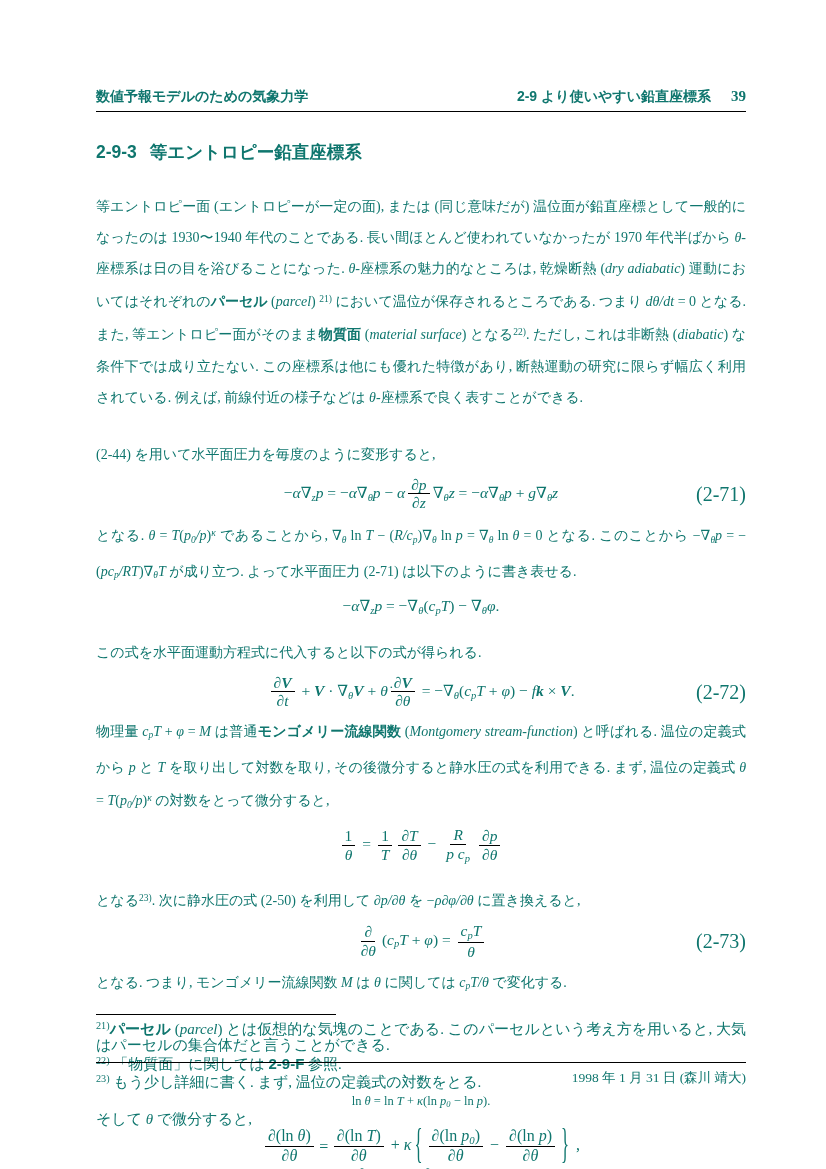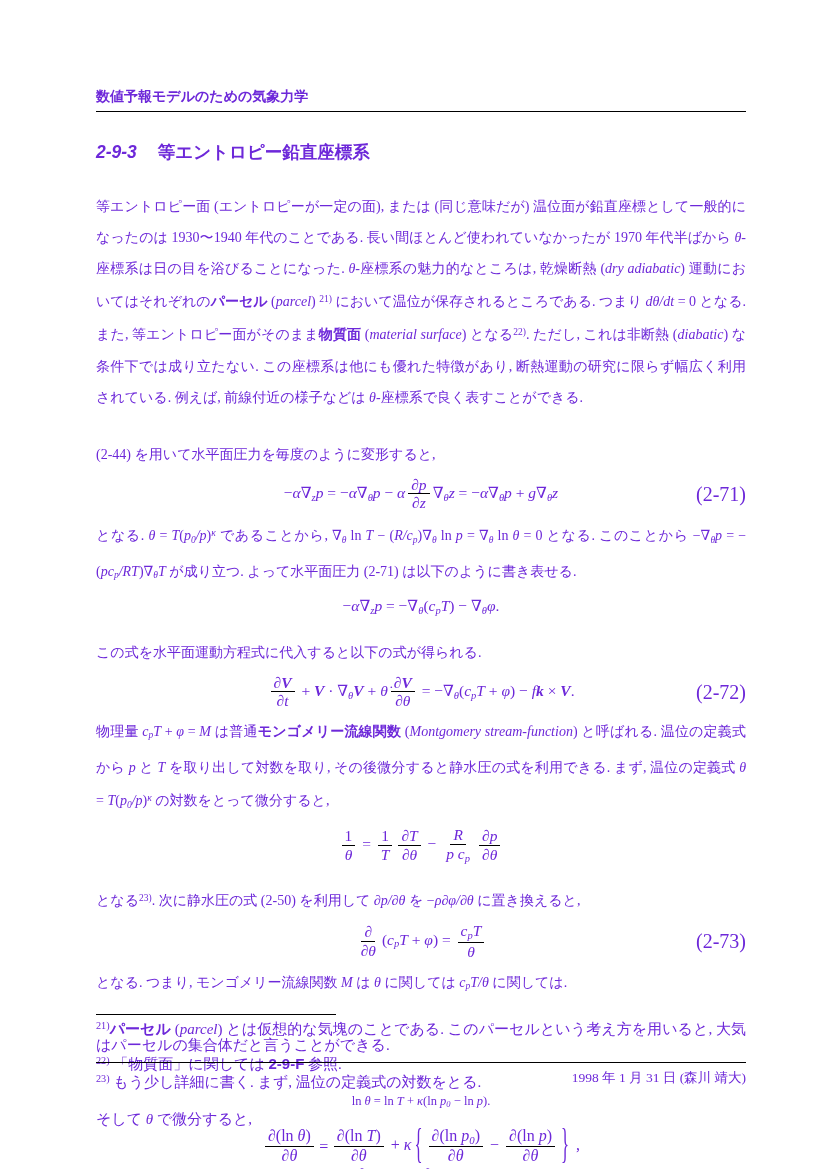--- a/index.html
+++ b/index.html
@@ -1,35 +1,35 @@
 <!DOCTYPE html>
 <html><head>
 <meta charset="utf-8">
 <style>
   html,body{margin:0;padding:0;background:#e8e8e8;}
   .page{
     position:relative;width:826px;height:1169px;margin:0 auto;background:#ffffff;
-    overflow:hidden;color:#6d28d9;
+    overflow:hidden;color:#0f766e;
     font-family:"Liberation Serif","DejaVu Serif",serif;
   }
   .col{position:absolute;left:96px;top:0;width:650px;}
   
   .header{
     display:flex;justify-content:space-between;align-items:baseline;
     margin-top:88px;padding-bottom:5px;border-bottom:1.5px solid #000;
     font-family:"Liberation Sans","DejaVu Sans",sans-serif;font-weight:bold;font-size:14px;
   }
   .hright{display:flex;align-items:baseline;}
   .pageno{font-family:"Liberation Serif","DejaVu Serif",serif;margin-left:20px;font-size:15px;}
   
   .section-title{
     margin-top:28px;font-family:"Liberation Sans","DejaVu Sans",sans-serif;
     font-weight:bold;font-size:17.5px;line-height:24px;
   }
-  .st-num{margin-right:16px;font-style:italic;}
+  .st-num{margin-right:8px;}
   
   .para{font-size:14px;line-height:31px;text-align:justify;}
   .mt2{margin-top:2px}.mt3{margin-top:3px}.mt4{margin-top:4px}.mt5{margin-top:5px}
   .mt6{margin-top:18px}.mt8{margin-top:8px}.mt10{margin-top:10px}.mt19{margin-top:19px}.mt26{margin-top:26px}.mt27{margin-top:27px}
   
   .eqrow{position:relative;display:flex;justify-content:center;align-items:center;
          font-size:15.5px;line-height:1.2;margin:6px 0;}
   .eqnum{position:absolute;right:0;font-size:20px;}
   .math{white-space:nowrap;}
   
@@ -59,20 +59,24 @@
           text-align:right;padding-top:6px;font-size:13.5px;}
 </style>
 </head>
 <body>
 
 <div class="page">
   <div class="col">
 
     <div class="header">
       <span>数値予報モデルのための気象力学</span>
+      <span class="hright">
+        <span>2-9 より使いやすい鉛直座標系</span>
+        <span class="pageno">39</span>
+      </span>
     </div>
 
     <div class="section-title">
       <span class="st-num">2-9-3</span>
       <span>等エントロピー鉛直座標系</span>
     </div>
 
     <div class="para mt27"><span>等エントロピー面 (エントロピーが一定の面), または (同じ意味だが) 温位面が鉛直座標として一般的になったのは 1930〜1940 年代のことである. 長い間ほとんど使われていなかったが 1970 年代半ばから </span><span class="tk-i">θ</span><span>-座標系は日の目を浴びることになった. </span><span class="tk-i">θ</span><span>-座標系の魅力的なところは, 乾燥断熱 (</span><span class="tk-i">dry adiabatic</span><span>) 運動においてはそれぞれの</span><span class="tk-b">パーセル</span><span> (</span><span class="tk-i">parcel</span><span>) </span><span class="tk-p">21)</span><span> において温位が保存されるところである. つまり </span><span class="tk-i">dθ/dt</span><span class="tk-r"> = 0</span><span> となる. また, 等エントロピー面がそのまま</span><span class="tk-b">物質面</span><span> (</span><span class="tk-i">material surface</span><span>) となる</span><span class="tk-p">22)</span><span>. ただし, これは非断熱 (</span><span class="tk-i">diabatic</span><span>) な条件下では成り立たない. この座標系は他にも優れた特徴があり, 断熱運動の研究に限らず幅広く利用されている. 例えば, 前線付近の様子などは </span><span class="tk-i">θ</span><span>-座標系で良く表すことができる.</span></div>
 
     <div class="para mt26"><span>(2-44) を用いて水平面圧力を毎度のように変形すると,</span></div>
@@ -131,21 +135,21 @@
       <span class="math"><span class="frac">
             <span class="fr-n"><span class="tk-i">∂</span></span>
             <span class="fr-d"><span class="tk-i">∂θ</span></span>
           </span><span class="tk-r">(</span><span class="tk-i">c</span><span class="tk-s">p</span><span class="tk-i">T</span><span class="tk-r"> + </span><span class="tk-i">φ</span><span class="tk-r">) = </span><span class="frac">
             <span class="fr-n"><span class="tk-i">c</span><span class="tk-s">p</span><span class="tk-i">T</span></span>
             <span class="fr-d"><span class="tk-i">θ</span></span>
           </span></span>
       <span class="eqnum">(2-73)</span>
     </div>
 
-    <div class="para mt5"><span>となる. つまり, モンゴメリー流線関数 </span><span class="tk-i">M</span><span> は </span><span class="tk-i">θ</span><span> に関しては </span><span class="tk-i">c</span><span class="tk-s">p</span><span class="tk-i">T/θ</span><span> に関しては.</span></div>
+    <div class="para mt5"><span>となる. つまり, モンゴメリー流線関数 </span><span class="tk-i">M</span><span> は </span><span class="tk-i">θ</span><span> に関しては </span><span class="tk-i">c</span><span class="tk-s">p</span><span class="tk-i">T/θ</span><span> で変化する.</span></div>
 
     <div class="fnrule"></div>
 
     <div class="fn mt3"><span class="tk-p">21)</span><span class="tk-b">パーセル</span><span> (</span><span class="tk-i">parcel</span><span>) とは仮想的な気塊のことである. このパーセルという考え方を用いると, 大気はパーセルの集合体だと言うことができる.</span></div>
     <div class="fn"><span class="tk-p">22)</span><span> 「物質面」に関しては </span><span class="tk-b">2-9-F</span><span> 参照.</span></div>
     <div class="fn"><span class="tk-p">23)</span><span> もう少し詳細に書く. まず, 温位の定義式の対数をとる.</span></div>
 
     <div class="fneq">
       <span class="math"><span class="tk-r">ln </span><span class="tk-i">θ</span><span class="tk-r"> = ln </span><span class="tk-i">T</span><span class="tk-r"> + </span><span class="tk-i">κ</span><span class="tk-r">(ln </span><span class="tk-i">p</span><span class="tk-s">0</span><span class="tk-r"> − ln </span><span class="tk-i">p</span><span class="tk-r">).</span></span>
     </div>

